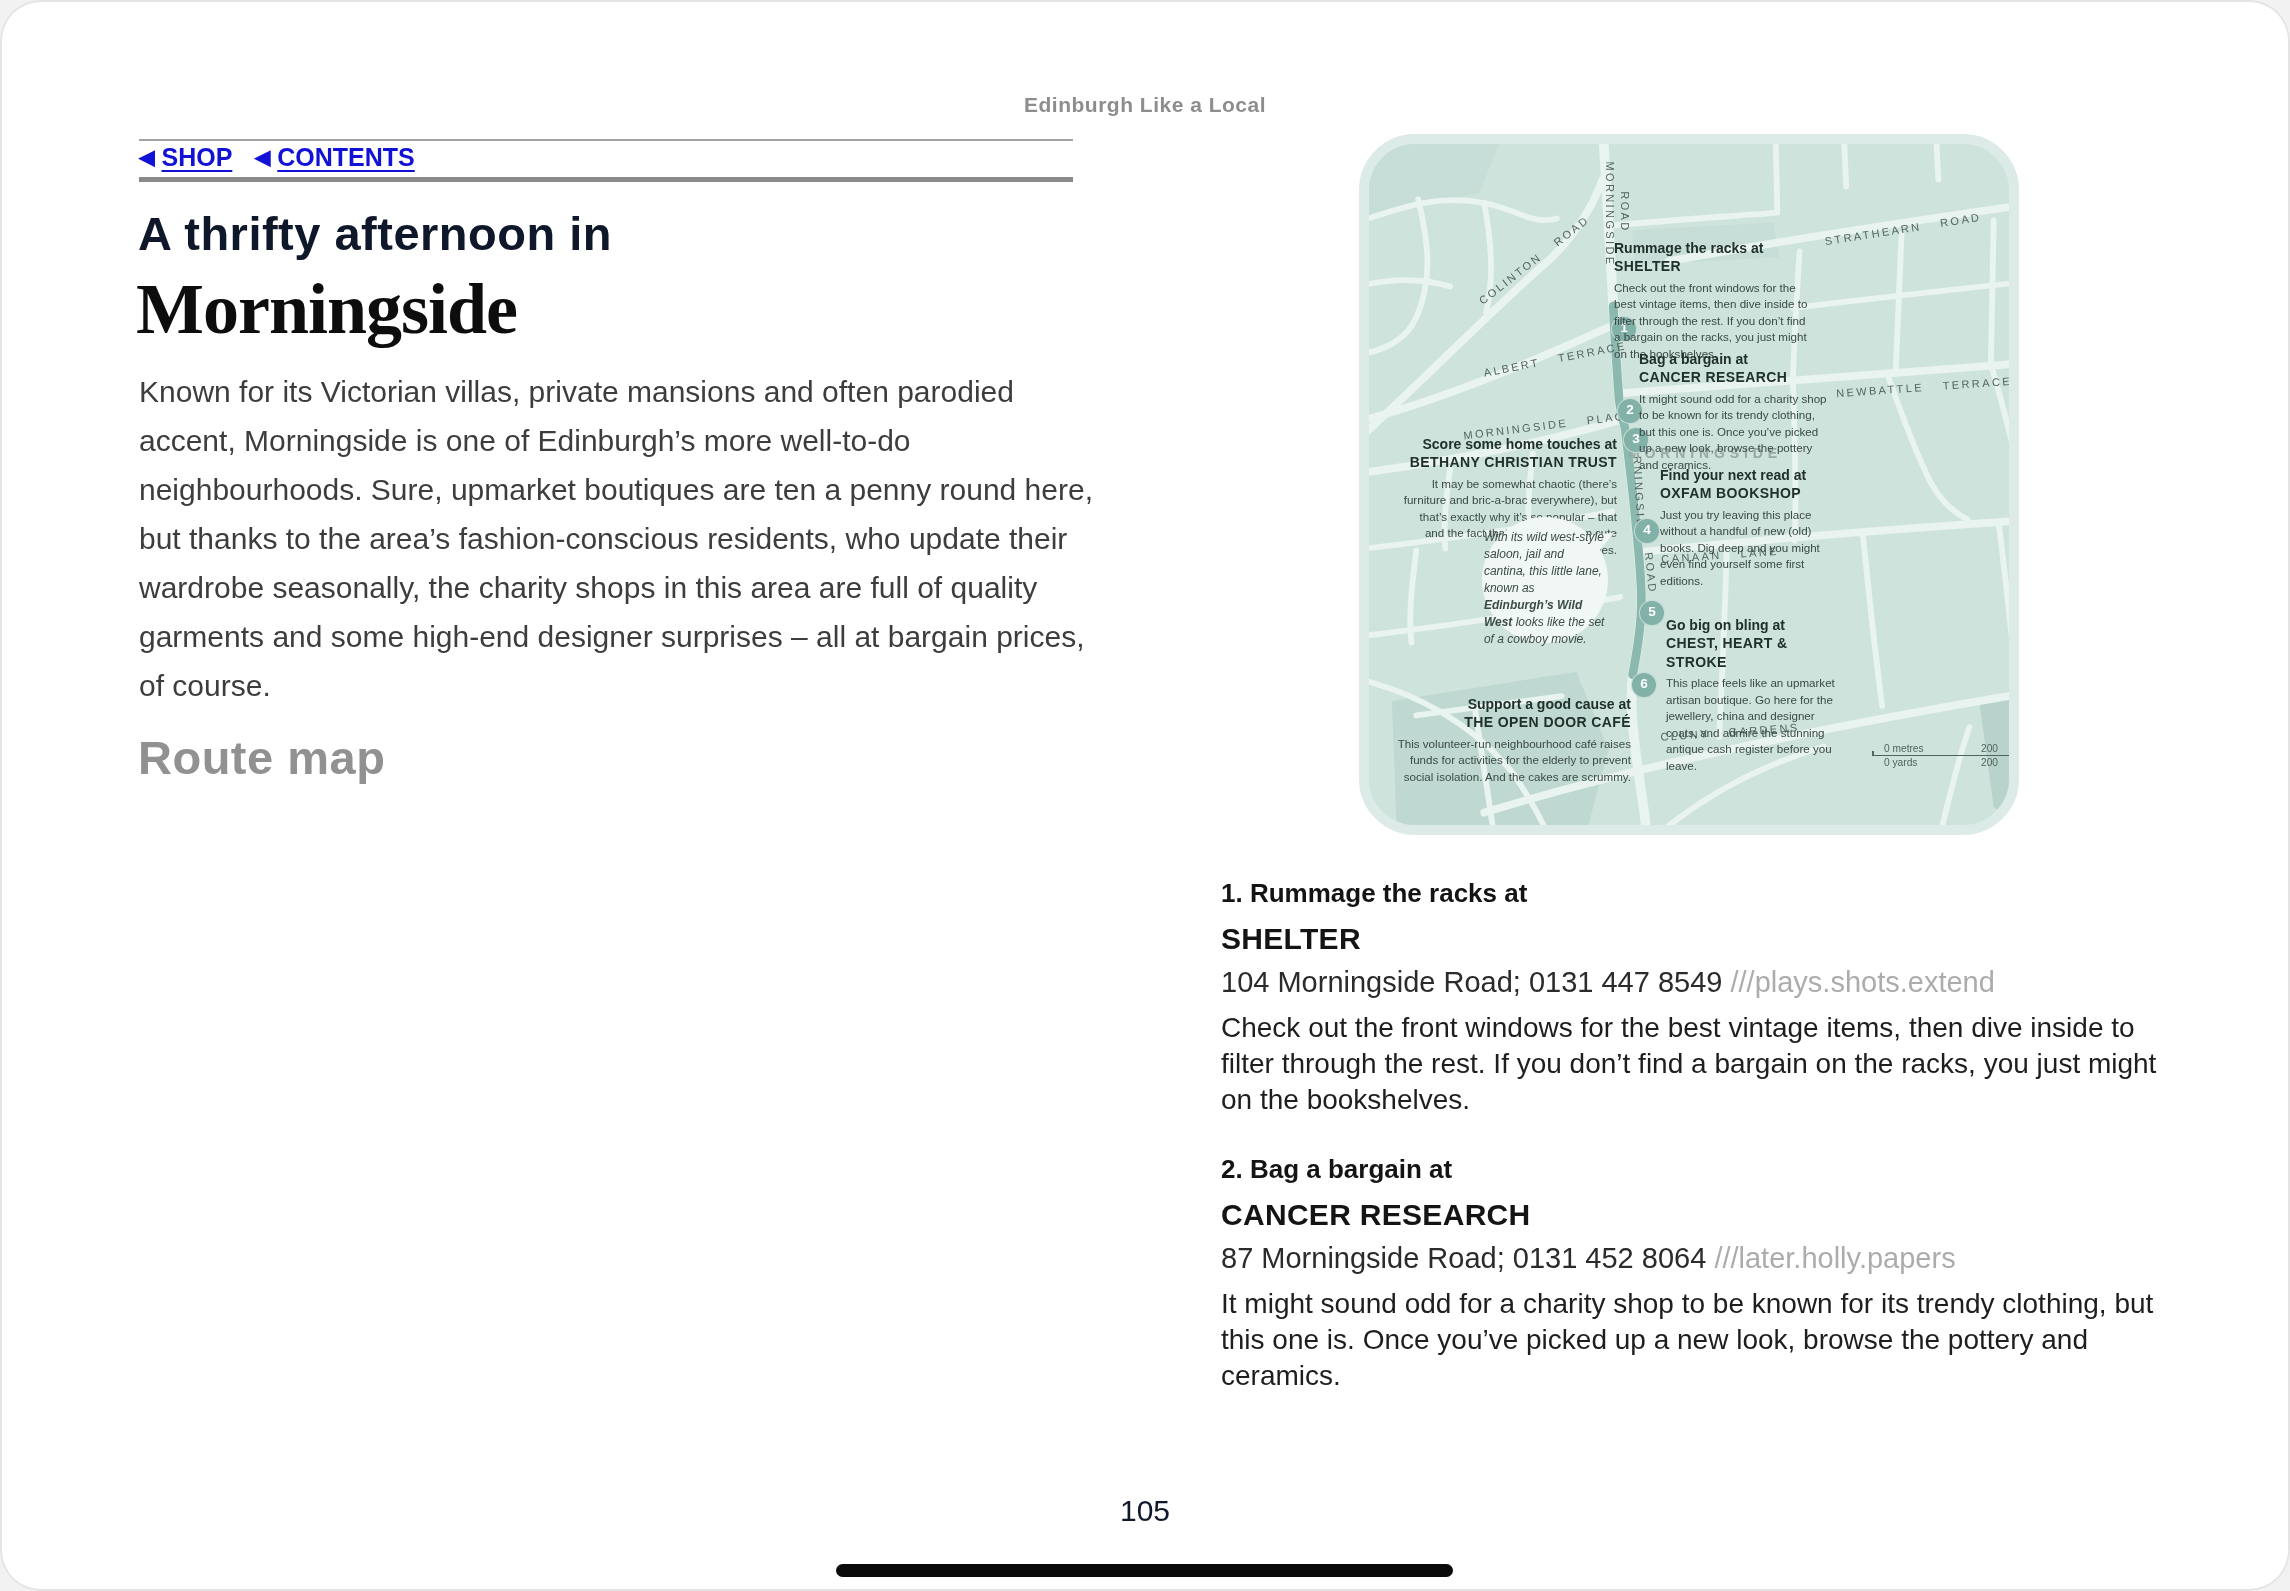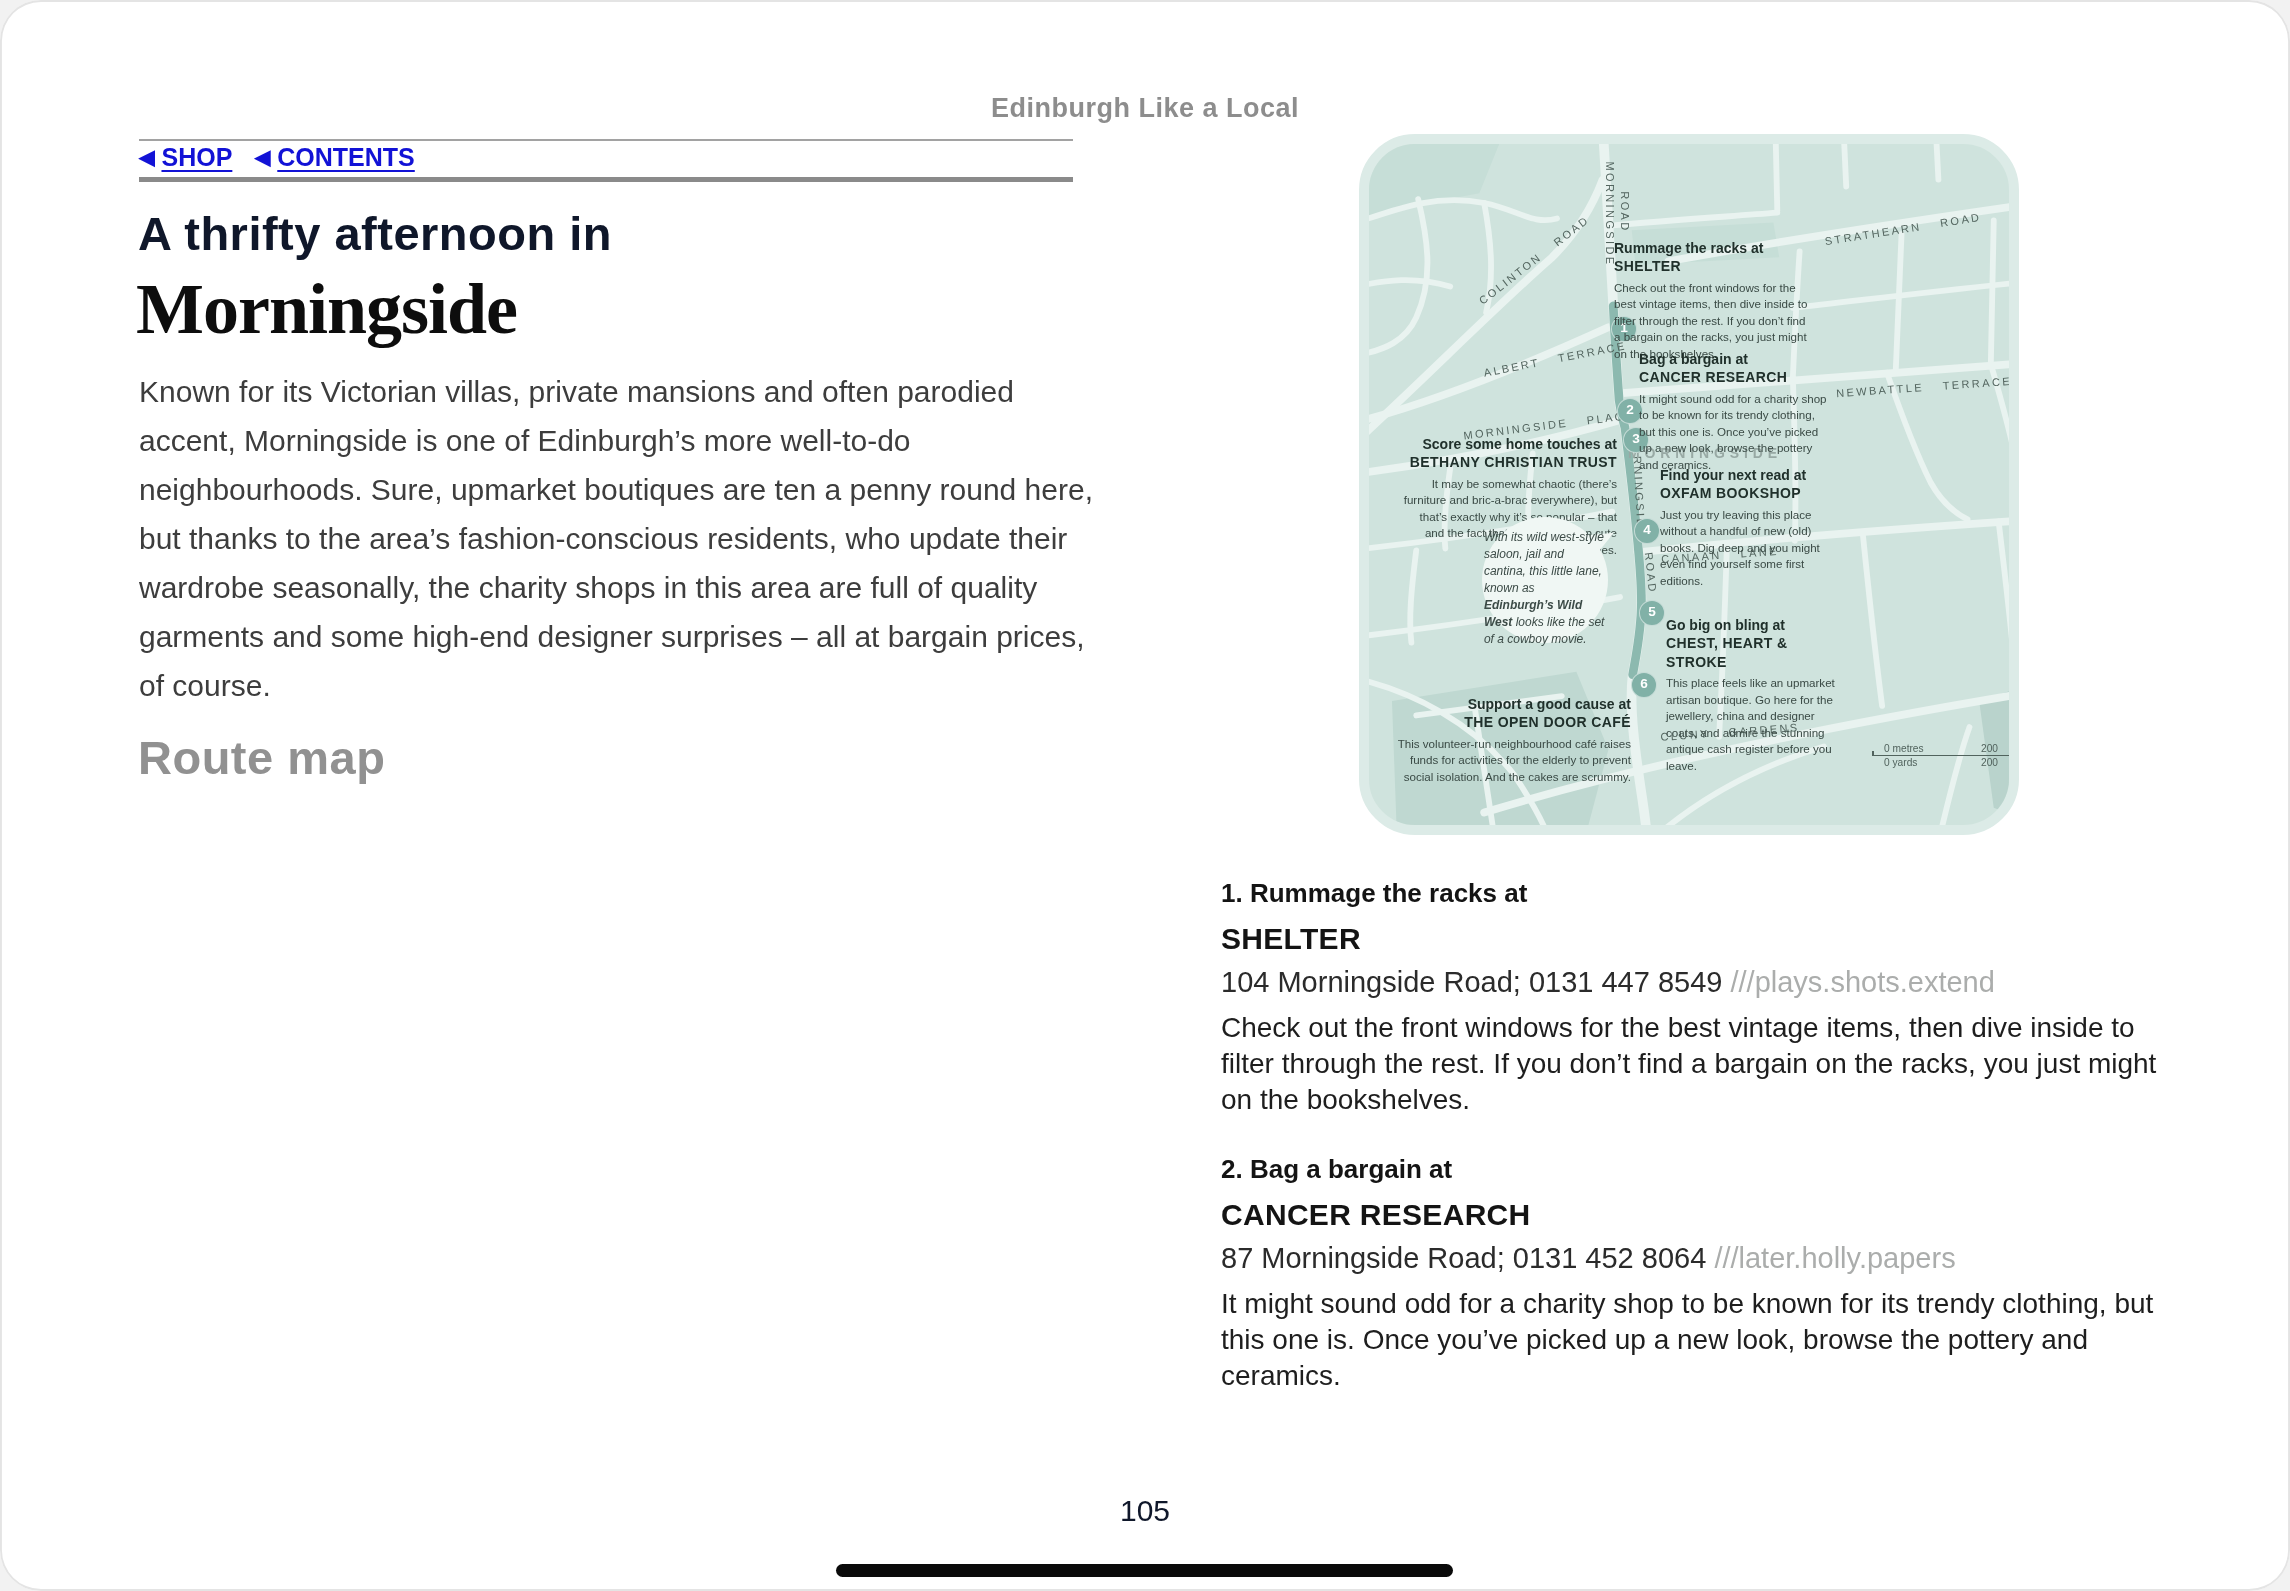--- a/index.html
+++ b/index.html
@@ -1,21 +1,21 @@
 <!DOCTYPE html>
 <html><head>
 <meta charset="utf-8">
 <style>
   html,body{margin:0;padding:0;background:#f2f2f2;font-family:"Liberation Sans",sans-serif;}
   .screen{position:relative;width:2290px;height:1591px;background:#ffffff;border-radius:41px;
           overflow:hidden;box-shadow:0 0 0 1.9px #e4e4e4 inset;}
 
   
   .book-title{position:absolute;top:93px;left:0;width:2290px;text-align:center;
-              font-size:27px;font-weight:700;color:#8d8d8d;letter-spacing:0.5px;}
+              font-size:21px;font-weight:700;color:#8d8d8d;letter-spacing:0.5px;}
   .rule-thin{position:absolute;left:139px;top:139px;width:934px;height:1.9px;background:#a2a2a2;}
   .rule-thick{position:absolute;left:139px;top:177px;width:934px;height:4.9px;background:#8a8a8a;}
   .nav{position:absolute;left:139px;top:143px;font-size:25px;font-weight:700;color:#1212d6;}
   .nav a{color:#1212d6;text-decoration:underline;text-underline-offset:3.9px;cursor:pointer;}
   .nav .tri{text-decoration:none;display:inline-block;font-size:20.4px;transform:translateY(-1.9px);margin-right:6.8px;}
   .nav .gap{display:inline-block;width:15.5px;}
 
   
   .kicker{position:absolute;left:138px;top:206px;font-size:47px;font-weight:600;color:#0f172a;letter-spacing:0.5px;}
   .main-title{position:absolute;left:136px;top:268px;font-family:"Liberation Serif",serif;

